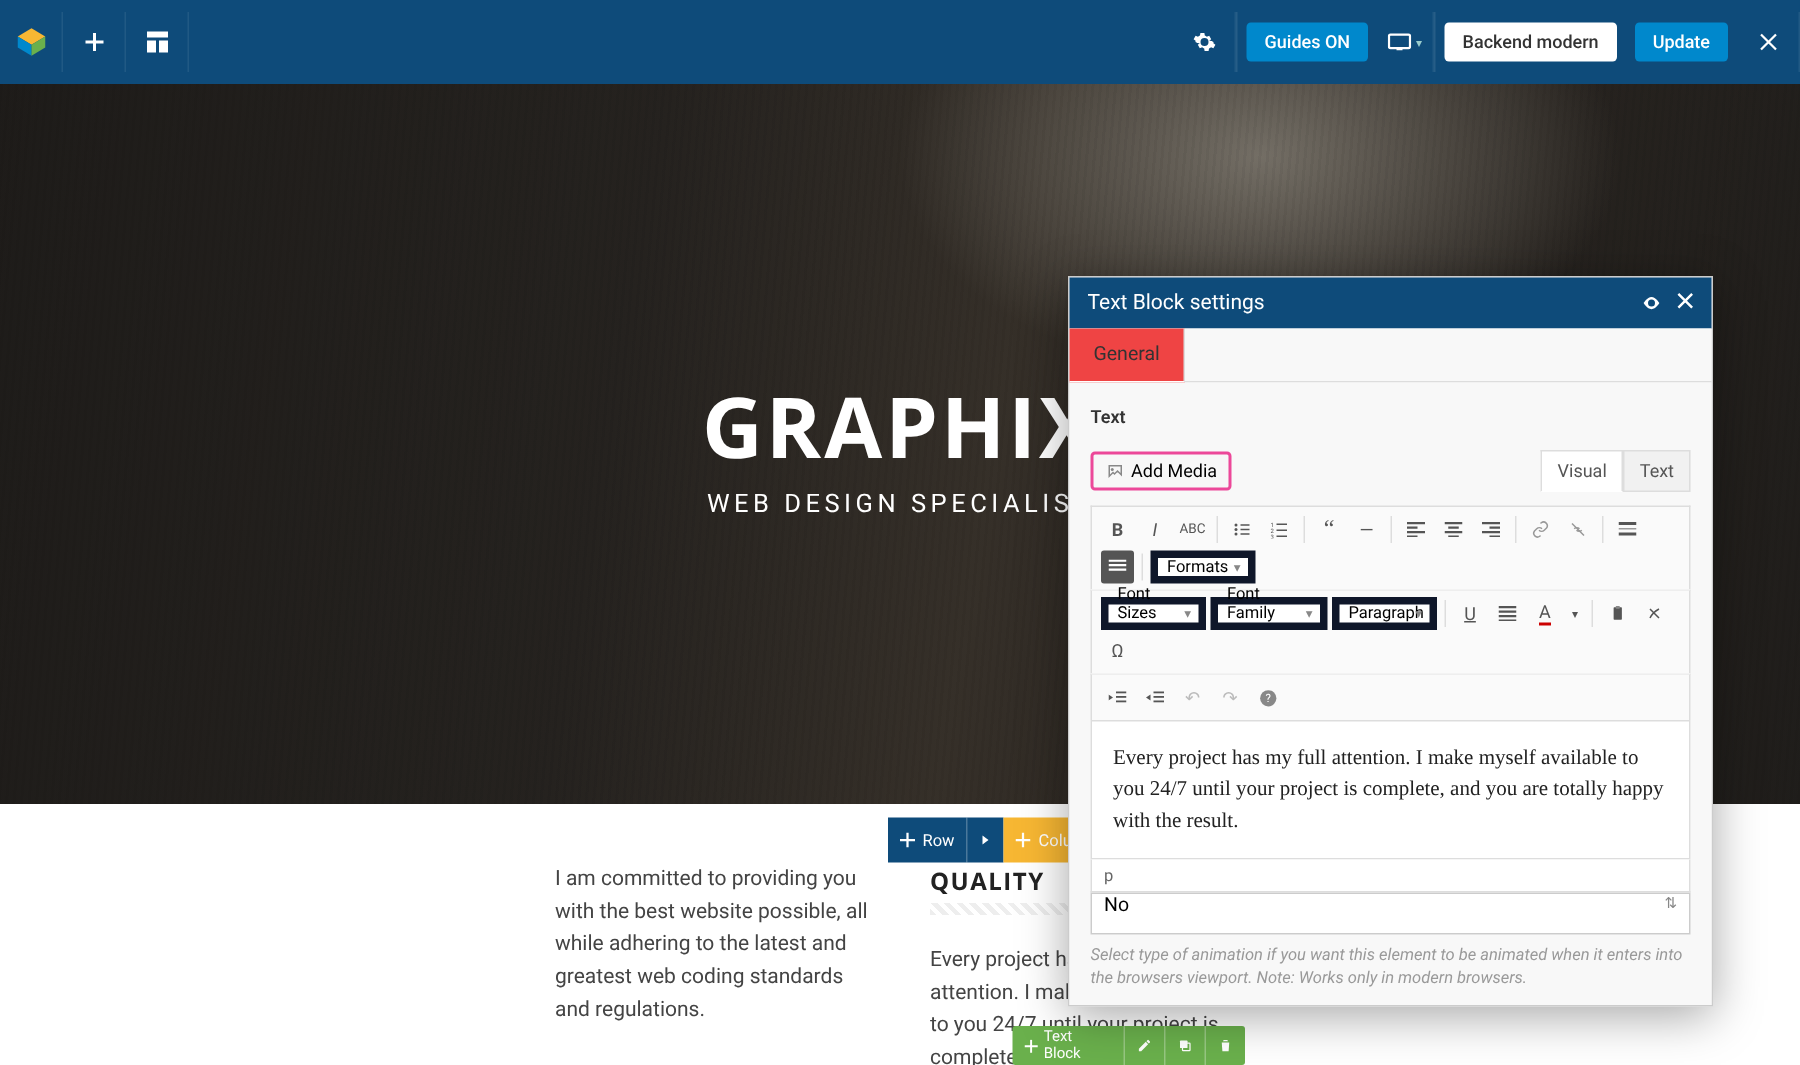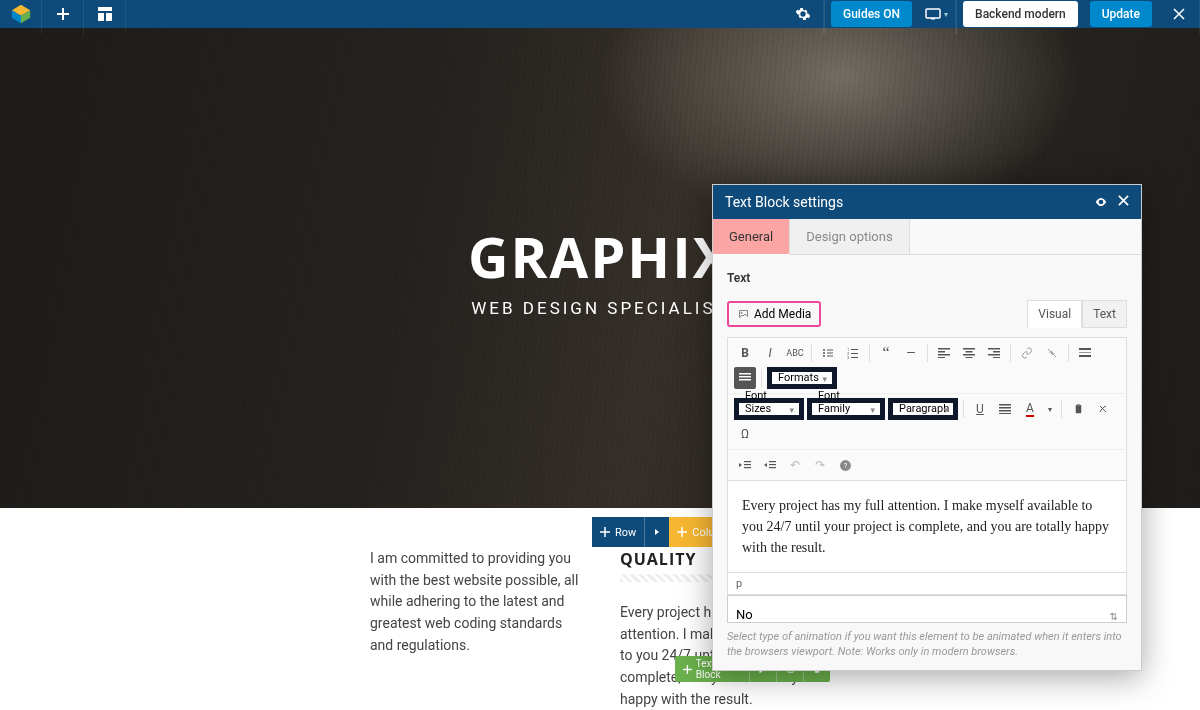--- a/index.html
+++ b/index.html
@@ -1,19 +1,19 @@
 <!DOCTYPE html>
 <html><head>
 <meta charset="utf-8">
 <style>
 * { margin: 0; padding: 0; box-sizing: border-box; font-family: -apple-system, BlinkMacSystemFont, "Segoe UI", Roboto, Helvetica, Arial, sans-serif; }
 body { width: 1200px; height: 710px; overflow: hidden; position: relative; background: #fff; }
 
 
-.topbar { height: 28px; background: #0e4b7a; display: flex; align-items: center; color: #fff; position: relative; z-index: 50; }
+.topbar { height: 56px; background: #0e4b7a; display: flex; align-items: center; color: #fff; position: relative; z-index: 50; }
 .topbar-left { display: flex; align-items: center; height: 100%; }
 .topbar-right { margin-left: auto; display: flex; align-items: center; height: 100%; gap: 0; }
 .tb-item { width: 42px; height: 40px; display: flex; align-items: center; justify-content: center; cursor: pointer; border-right: 1px solid rgba(255,255,255,0.08); }
 .tb-btn { height: 26px; padding: 0 12px; border-radius: 3px; font-size: 12px; display: flex; align-items: center; margin: 0 6px; cursor: pointer; font-weight: 500; }
 .btn-blue { background: #0088cc; color: #fff; }
 .btn-white { background: #fff; color: #333; }
 .tb-divider { width: 1px; height: 40px; background: rgba(255,255,255,0.1); }
 .logo-cube { width: 22px; height: 22px; position: relative; }
 .logo-cube svg { width: 100%; height: 100%; }
 
@@ -41,41 +41,41 @@
 .tb-controls { position:absolute; top: 108px; left: 55px; height: 26px; background:#6ab04c; display:flex; align-items:center; border-radius:2px; overflow:hidden; color:#fff; font-size:10px; z-index:5; }
 .tb-controls .seg { padding:0 8px; height:26px; display:flex; align-items:center; gap:4px; cursor:pointer; }
 .tb-controls .seg + .seg { border-left:1px solid rgba(255,255,255,0.3); }
 
 
 .panel { position:absolute; top:184px; right:58px; width:430px; background:#fff; border:1px solid #ccc; box-shadow:0 6px 30px rgba(0,0,0,0.35); z-index:100; }
 .panel-header { background:#0e4b7a; color:#fff; padding:9px 12px; font-size:14px; display:flex; align-items:center; }
 .panel-header-actions { margin-left:auto; display:flex; gap:10px; }
 .panel-tabs { display:flex; border-bottom:1px solid #ddd; background:#f8f8f8; }
 .panel-tab { padding:10px 16px; font-size:13px; color:#888; cursor:pointer; background:#f0f0f0; border-right:1px solid #ddd; }
-.panel-tab.active { background:#fca5a5; color:#333; border-bottom:1px solid #fff; margin-bottom:-1px; }
+.panel-tab.active { background:#ef4444; color:#333; border-bottom:1px solid #fff; margin-bottom:-1px; }
 .panel-body { padding:10px 14px; background:#f8f8f8; }
 .field-label { font-size:12px; font-weight:600; color:#333; margin:6px 0; }
 .field-hint { font-size:11px; font-style:italic; color:#999; line-height:1.4; margin-top:6px; }
 .editor-topbar { display:flex; align-items:center; padding:4px 0; }
 .add-media-btn { border:2px solid #ec4899; background:#f7f7f7; padding:4px 8px; font-size:12px; border-radius:3px; display:flex; align-items:center; gap:5px; cursor:pointer; margin:6px 0; }
 .ed-tabs { margin-left:auto; display:flex;text-align:center; }
 .ed-tab { padding:6px 10px; font-size:12px; color:#555; border:1px solid #ddd; background:#f1f1f1; cursor:pointer; }
 .ed-tab.active { background:#fff; border-bottom-color:#fff; }
 
 .ed-toolbar { border:1px solid #ddd; border-bottom:none; background:#fafafa; padding:4px 6px; display:flex; flex-wrap:wrap; gap:3px; align-items:center; }
 .ed-toolbar + .ed-toolbar { border-top:1px solid #eee; }
 .ed-btn { width:22px; height:22px; display:flex; align-items:center; justify-content:center; cursor:pointer; border-radius:2px; color:#555; font-size:12px; }
 .ed-select { height:22px; border:5px solid #0f172a; background:#fff; font-size:11px; padding:0 18px 0 6px; position:relative; display:flex; align-items:flex-end; cursor:pointer; }
 .ed-select::after { content:'▾'; position:absolute; right:5px; font-size:9px; color:#888; }
 .ed-sep { width:1px; height:18px; background:#ddd; margin:0 2px; }
 
 .ed-content { border:1px solid #ddd; background:#fff; padding:14px; font-family: Georgia, serif; font-size:14px; line-height:1.5; color:#222; min-height:90px; }
 .ed-status { border:1px solid #ddd; border-top:none; padding:4px 8px; font-size:11px; color:#666; background:#fff; }
 
-.select-input { width:100%; height:28px; border:1px solid #ccc; background:#fff; font-size:13px; padding:0 8px; display:flex; align-items:flex-end; position:relative; cursor:pointer; }
+.select-input { width:100%; height:28px; border:1px solid #ccc; background:#fff; font-size:13px; padding:0 8px; display:flex; align-items:flex-start; position:relative; cursor:pointer; }
 .select-input::after { content:'⇅'; position:absolute; right:8px; font-size:10px; color:#888; transform:rotate(0); }
 
 svg { display:block; }
 </style>
 </head>
 <body>
 
 <div class="topbar">
   <div class="topbar-left">
     <div class="tb-item">
@@ -216,21 +216,20 @@
         </span>
       <span>
           <svg width="11" height="11" viewBox="0 0 12 12">
             <path d="M1 1l10 10M11 1L1 11" stroke="#fff" stroke-width="1.8"></path>
           </svg>
         </span>
     </div>
   </div>
   <div class="panel-tabs">
     <div class="panel-tab active">General</div>
-    <div class="panel-tab">Design options</div>
   </div>
   <div class="panel-body">
     <div class="field-label">Text</div>
 
     <div class="editor-topbar">
       <div class="add-media-btn">
         <svg width="12" height="12" viewBox="0 0 24 24" fill="#888">
             <circle cx="9" cy="10" r="2"></circle>
             <path d="M21 17l-5-5-4 4-2-2-5 5V5h16v12z" fill="none" stroke="#888" stroke-width="2"></path>
           </svg>

